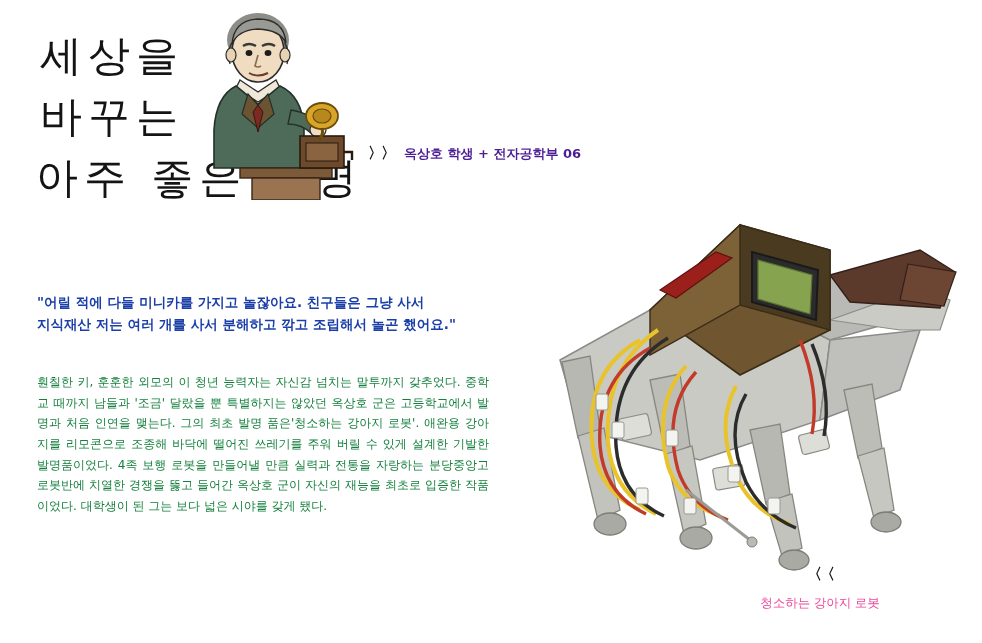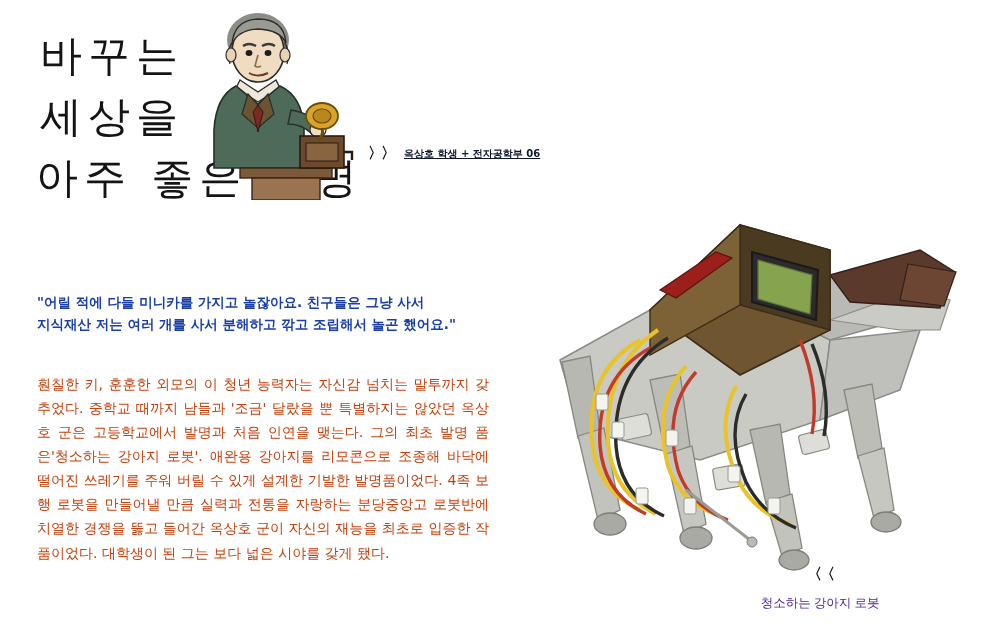--- a/index.html
+++ b/index.html
@@ -54,25 +54,24 @@
     align-items: center;
     gap: 10px;
   }
   .byline .chev {
     font-size: 15px;
     color: #111;
     letter-spacing: -2px;
     font-weight: bold;
   }
   .byline .byline-text {
-    font-size: 10px;
-    font-weight: bold;
-    color: #0f172a;
-    font-family: "DejaVu Sans", sans-serif;
-    text-decoration: underline;
+    font-size: 13px;
+    font-weight: bold;
+    color: #4c1d95;
+    font-family: "DejaVu Sans", sans-serif;
   }
 
   
   .pullquote {
     position: absolute;
     left: 37px;
     top: 292px;
     width: 470px;
     color: #1b3fa8;
     font-weight: bold;
@@ -80,23 +79,23 @@
     line-height: 1.62;
     font-family: "DejaVu Sans", sans-serif;
   }
 
   
   .bodycopy {
     position: absolute;
     left: 37px;
     top: 372px;
     width: 452px;
-    font-size: 14px;
+    font-size: 12px;
     line-height: 1.72;
-    color: #c2410c;
+    color: #15803d;
     font-family: "DejaVu Sans", sans-serif;
   }
   .bodycopy p {
     margin: 0 0 0 0;
     text-align: justify;
     text-justify: inter-character;
   }
 
   
   .photo-area {
@@ -118,30 +117,30 @@
   .caption-chev {
     font-size: 15px;
     font-weight: bold;
     color: #111;
     letter-spacing: -2px;
     line-height: 1.2;
   }
   .caption-text {
     margin-top: 12px;
     font-size: 12.5px;
-    color: #4c1d95;
-    font-family: Liberation Serif, serif;
+    color: #ec4899;
+    font-family: Liberation Sans, sans-serif;
   }
 </style>
 </head>
 <body>
 
 <div class="headline">
+  <div class="headline-line l1">세상을</div>
   <div class="headline-line l2">바꾸는</div>
-  <div class="headline-line l1">세상을</div>
   <div class="headline-line l3">아주 좋은 발명</div>
 </div>
 
 <div class="inventor-figure">
   <svg width="160" height="190" viewBox="0 0 160 190" xmlns="http://www.w3.org/2000/svg">
 
     <ellipse cx="62" cy="30" rx="31" ry="27" fill="#8e8e88"></ellipse>
 
     <ellipse cx="62" cy="42" rx="26" ry="30" fill="#f0dcc0" stroke="#2b2b2b" stroke-width="1.6"></ellipse>
 

